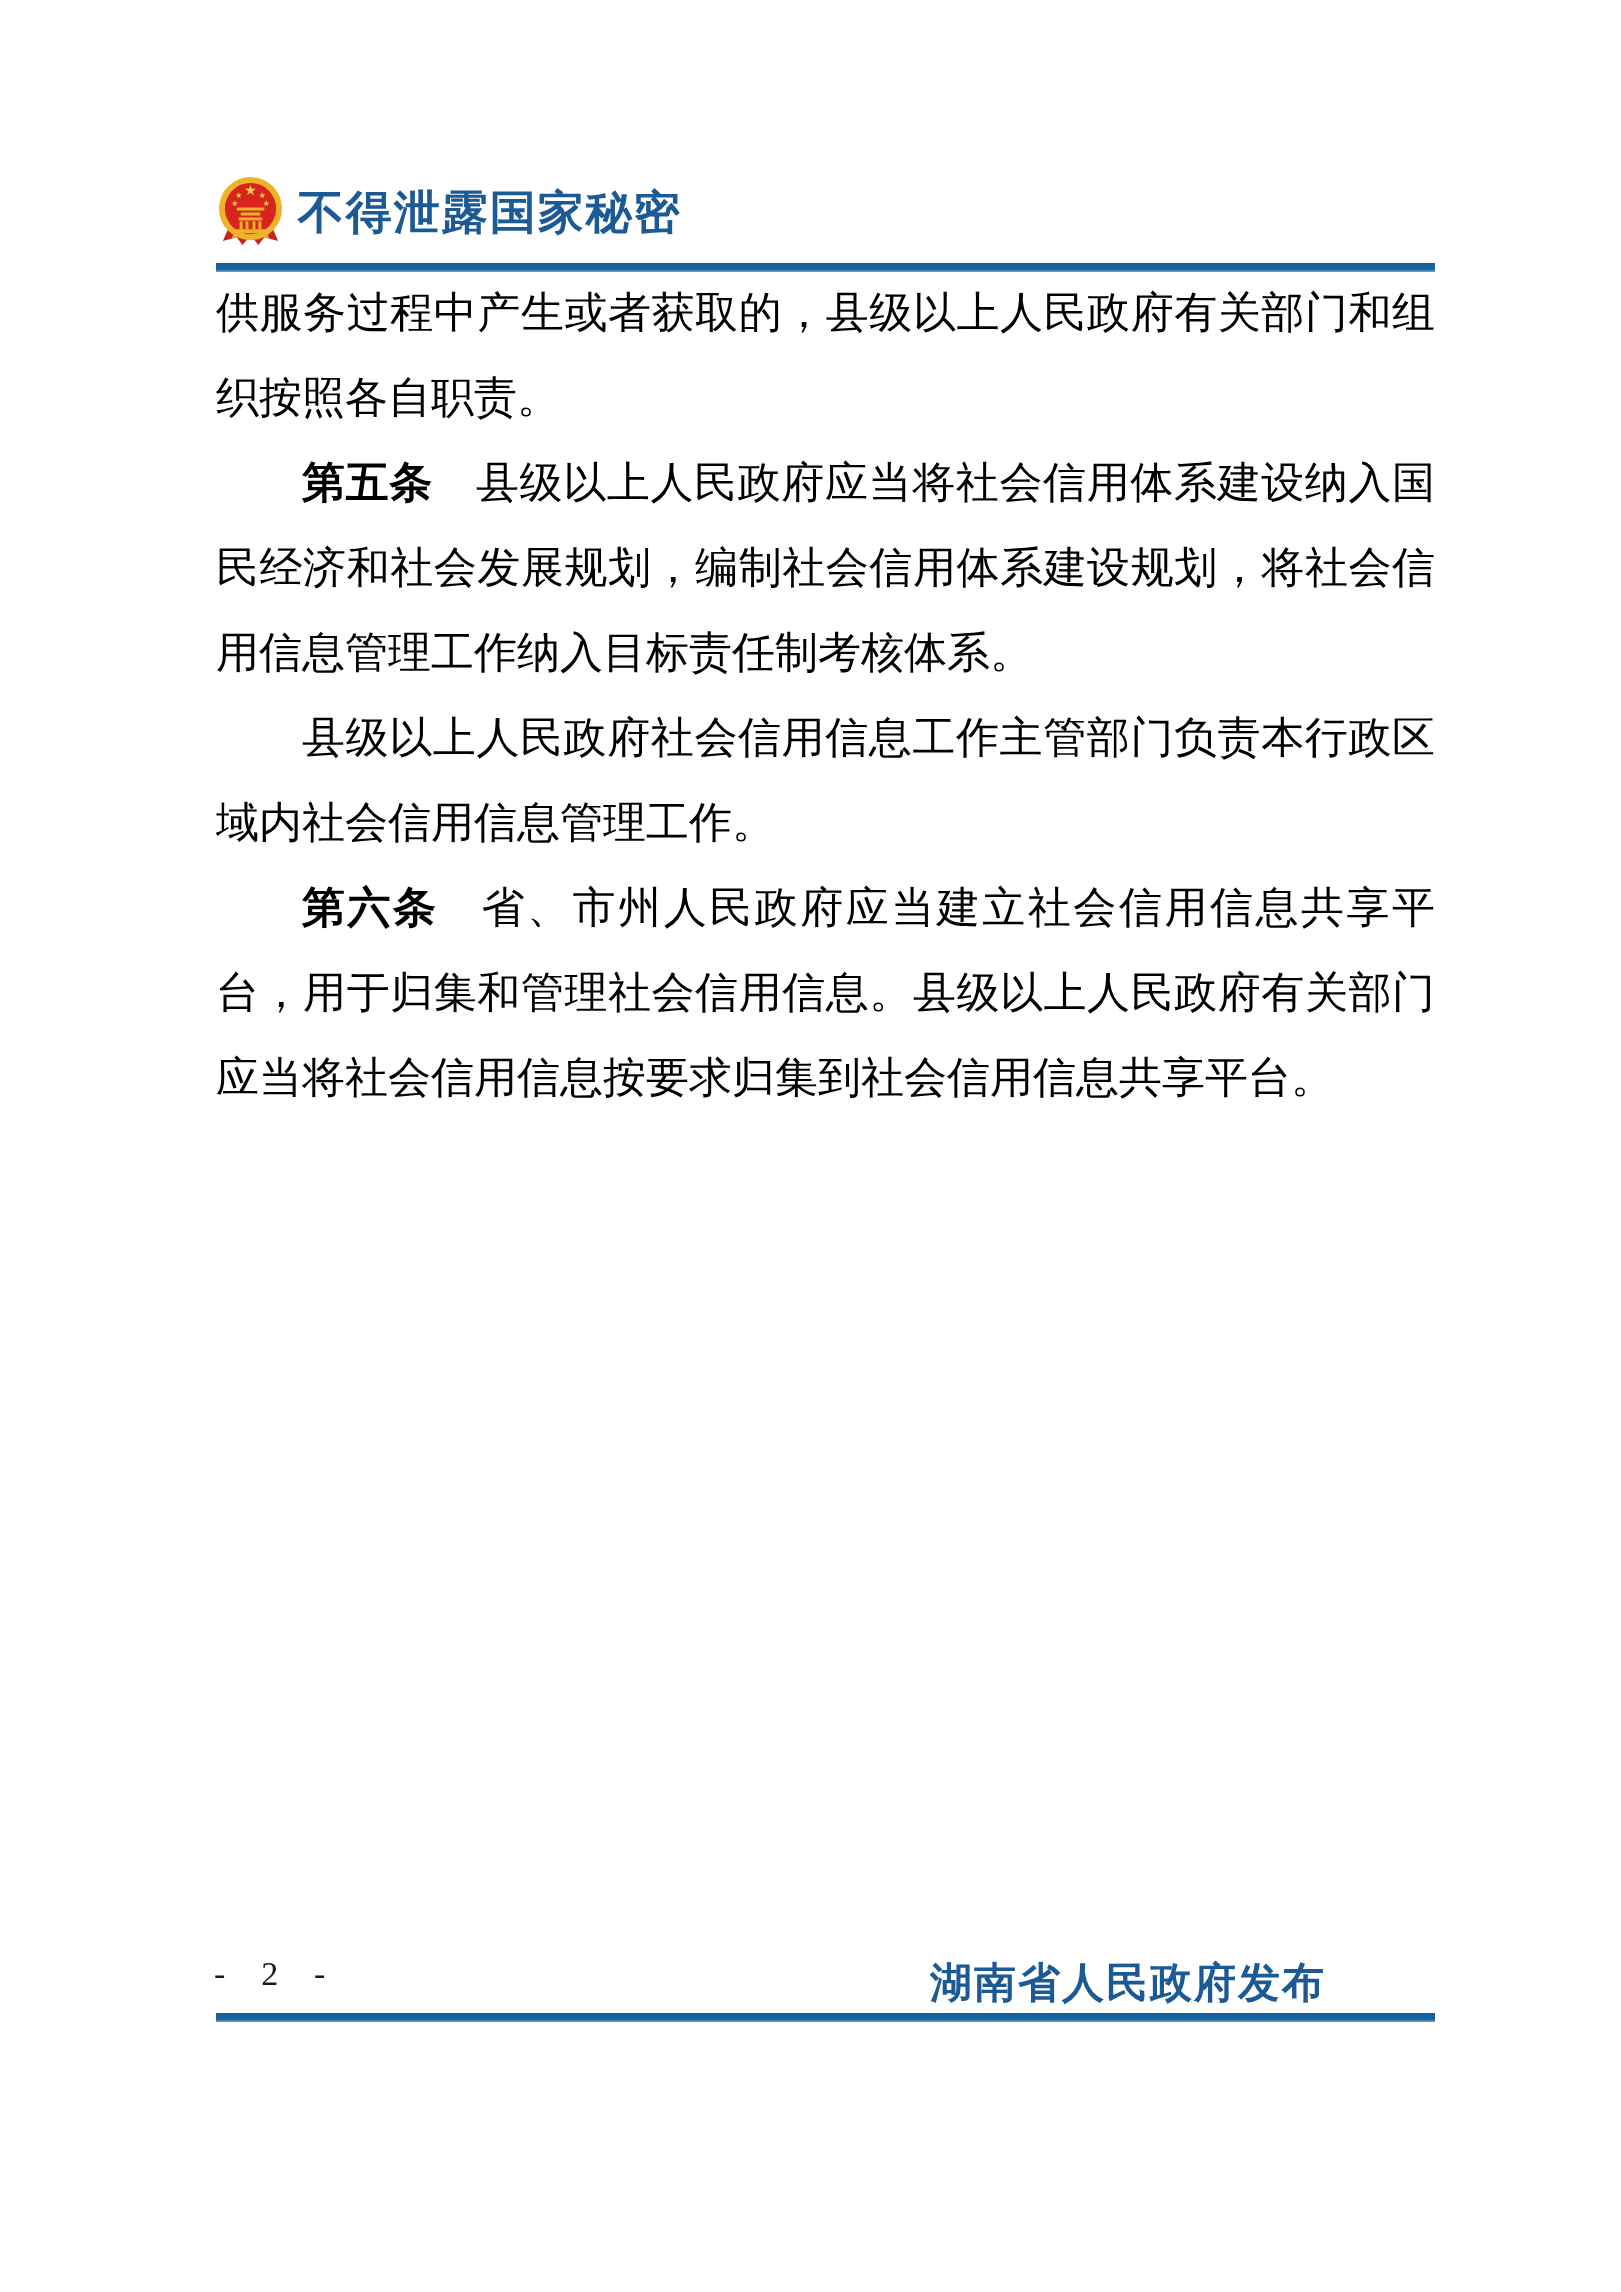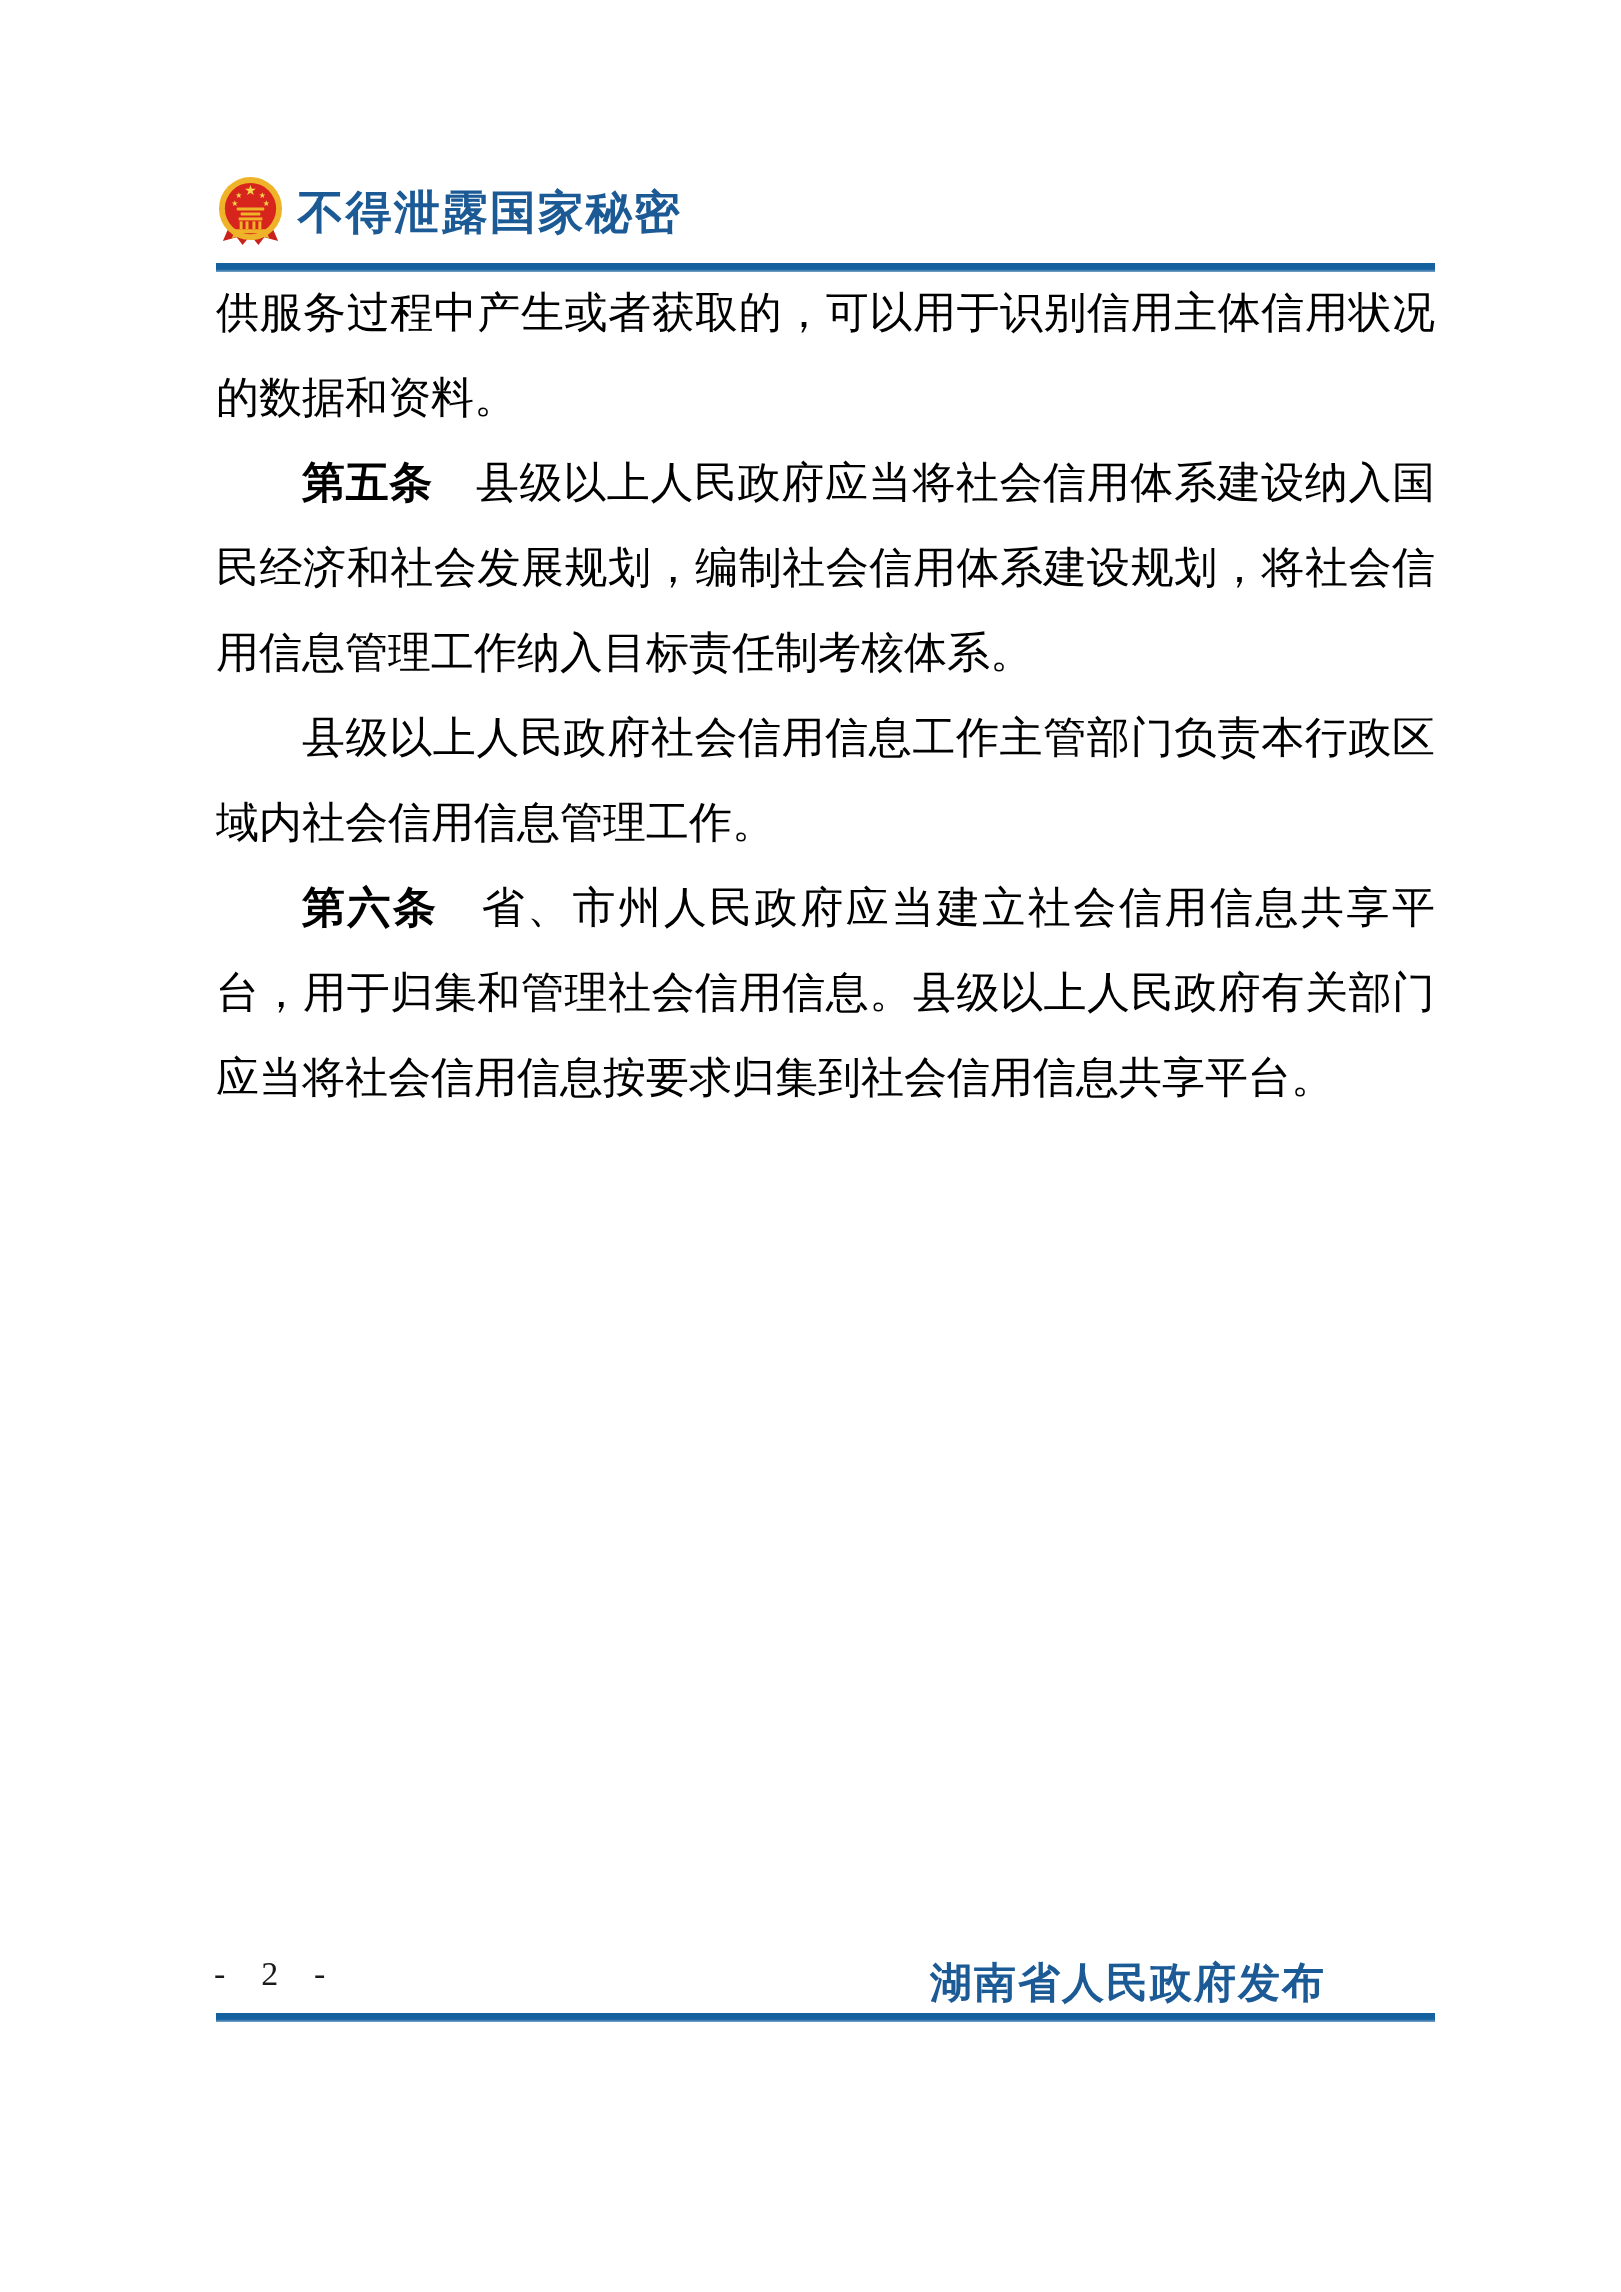--- a/index.html
+++ b/index.html
@@ -110,21 +110,21 @@
         <rect x="38" y="46" width="3" height="8" fill="#efb32a"></rect>
         <rect x="44" y="46" width="3" height="8" fill="#efb32a"></rect>
         <rect x="20" y="54" width="32" height="4" fill="#efb32a"></rect>
       </svg>
     </span>
     <span class="hdr-title">不得泄露国家秘密</span>
   </header>
   <div class="rule rule-top"></div>
 
   <main class="body-text">
-    <p class="para"><span class="term"></span><span>供服务过程中产生或者获取的，可以用于识别信用主体信用状况的数据和资料。</span></p>
+    <p class="para"><span class="term"></span><span>供服务过程中产生或者获取的，县级以上人民政府有关部门和组织按照各自职责。</span></p>
     <p class="para indent"><span class="term">第五条</span><span>县级以上人民政府应当将社会信用体系建设纳入国民经济和社会发展规划，编制社会信用体系建设规划，将社会信用信息管理工作纳入目标责任制考核体系。</span></p>
     <p class="para indent"><span class="term"></span><span>县级以上人民政府社会信用信息工作主管部门负责本行政区域内社会信用信息管理工作。</span></p>
     <p class="para indent"><span class="term">第六条</span><span>省、市州人民政府应当建立社会信用信息共享平台，用于归集和管理社会信用信息。县级以上人民政府有关部门应当将社会信用信息按要求归集到社会信用信息共享平台。</span></p>
   </main>
 
   <div class="page-num">- 2 -</div>
   <div class="rule rule-bottom"></div>
   <div class="footer-pub">湖南省人民政府发布</div>
 
 </div>

